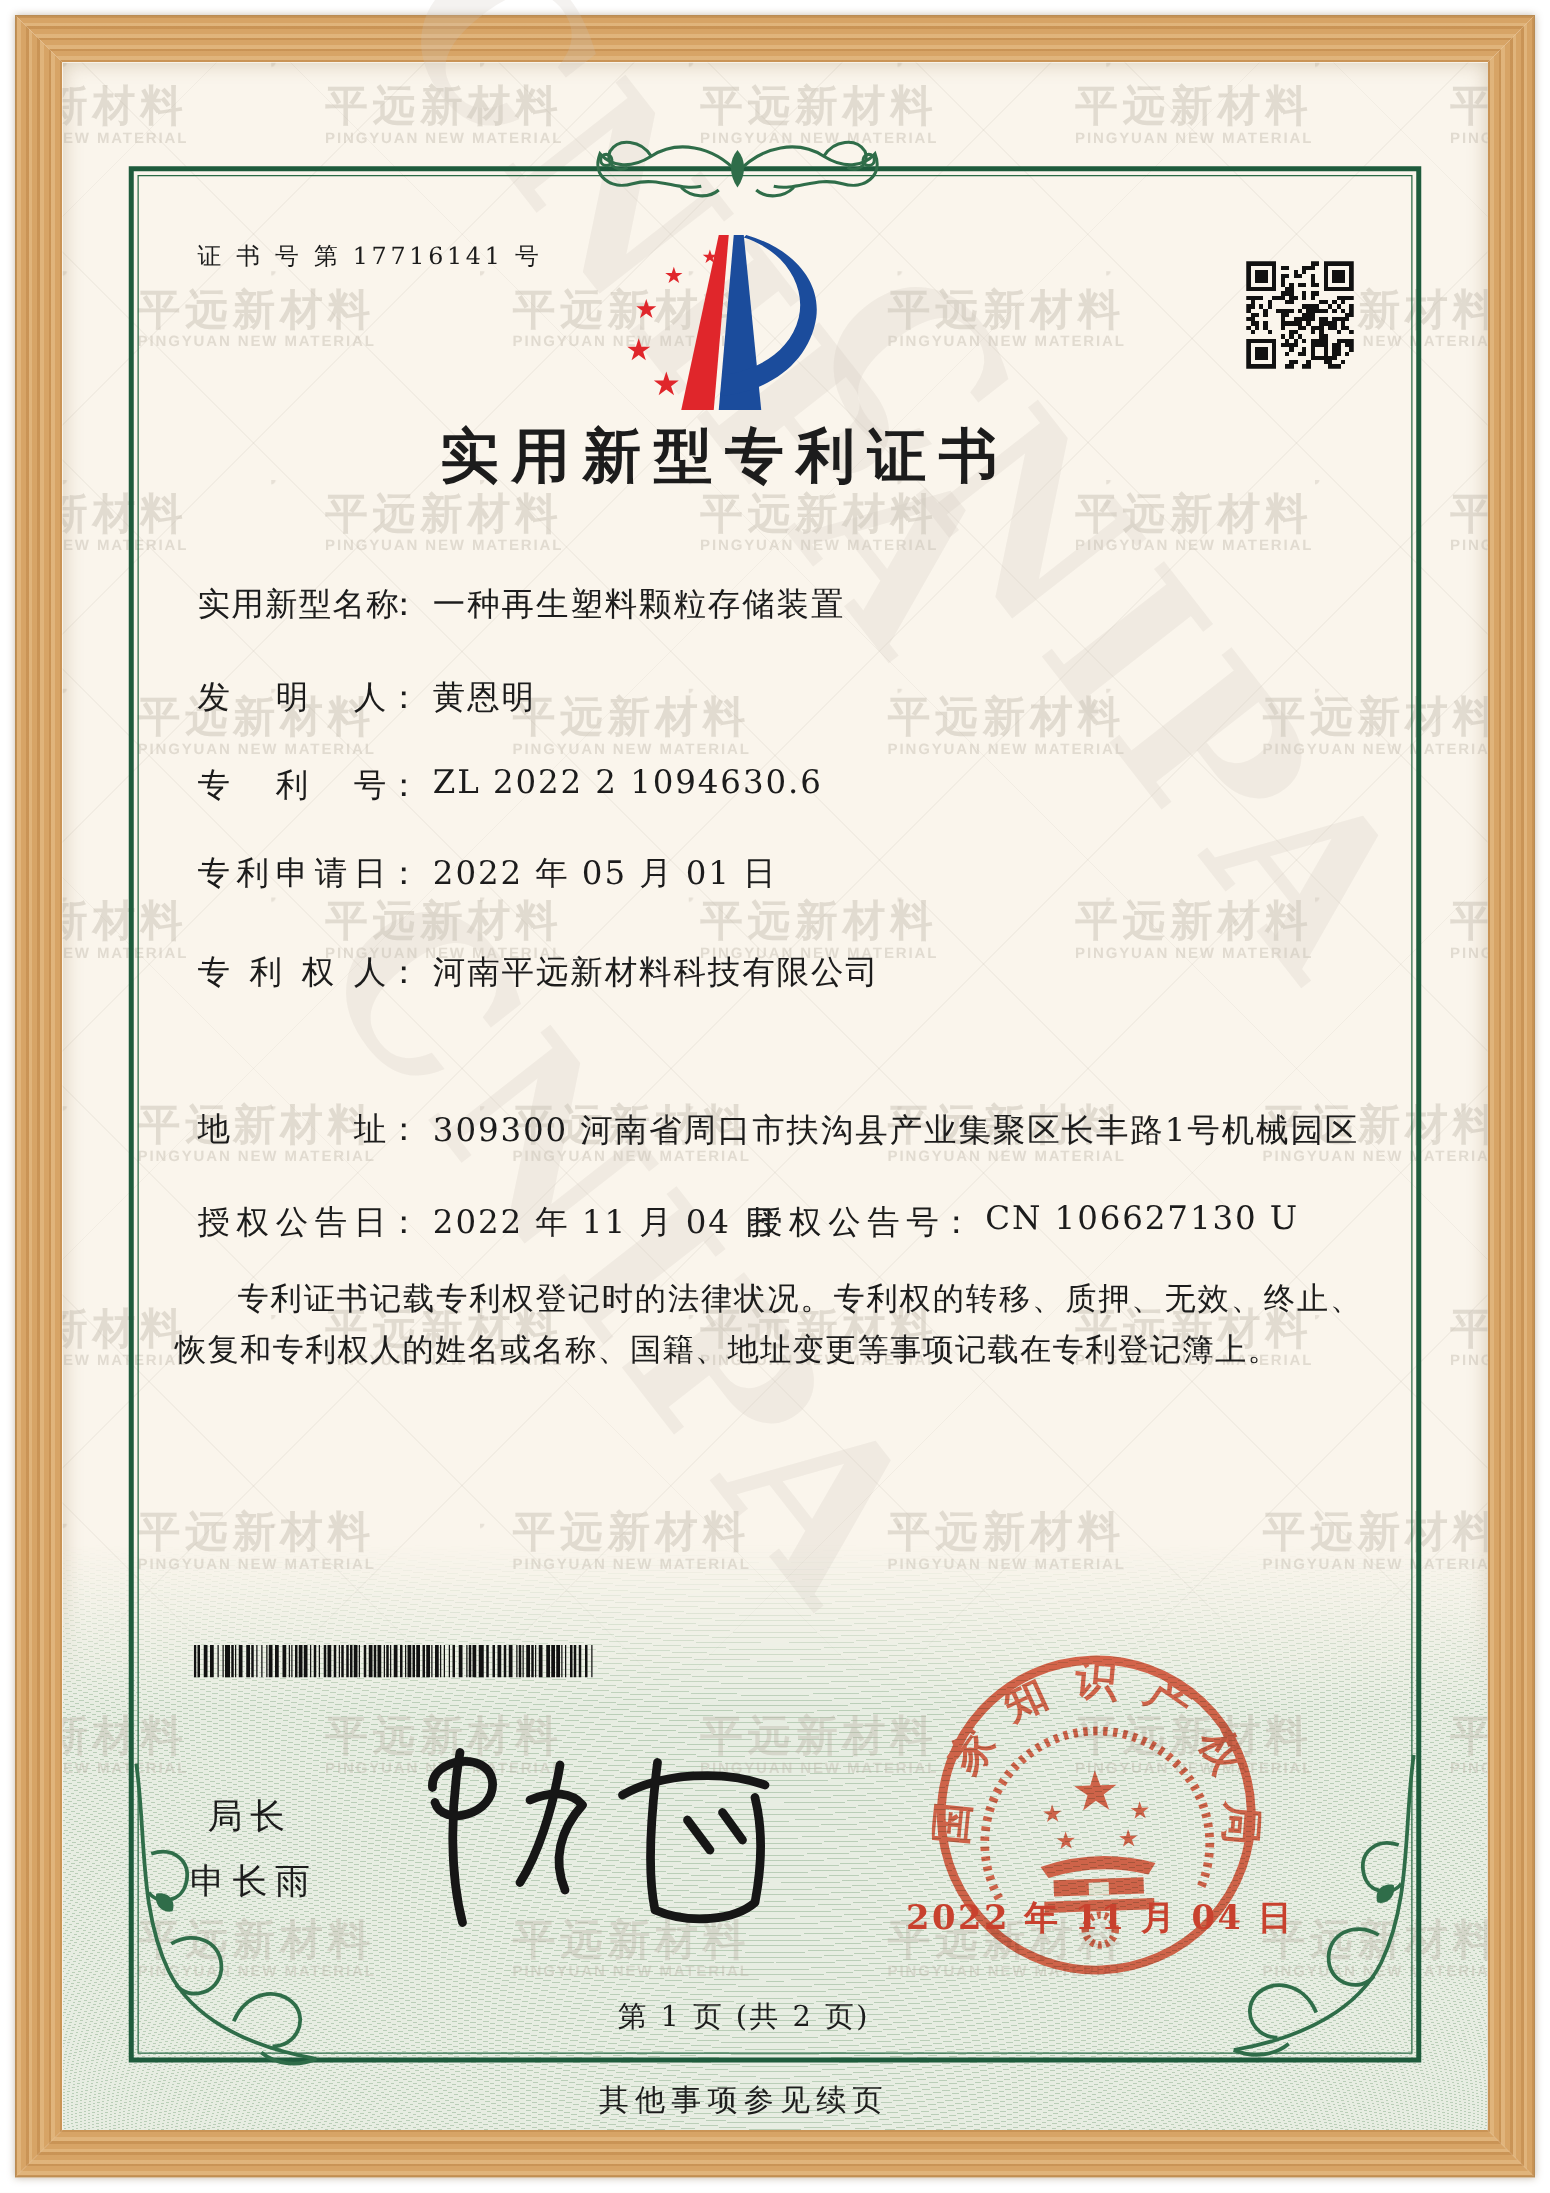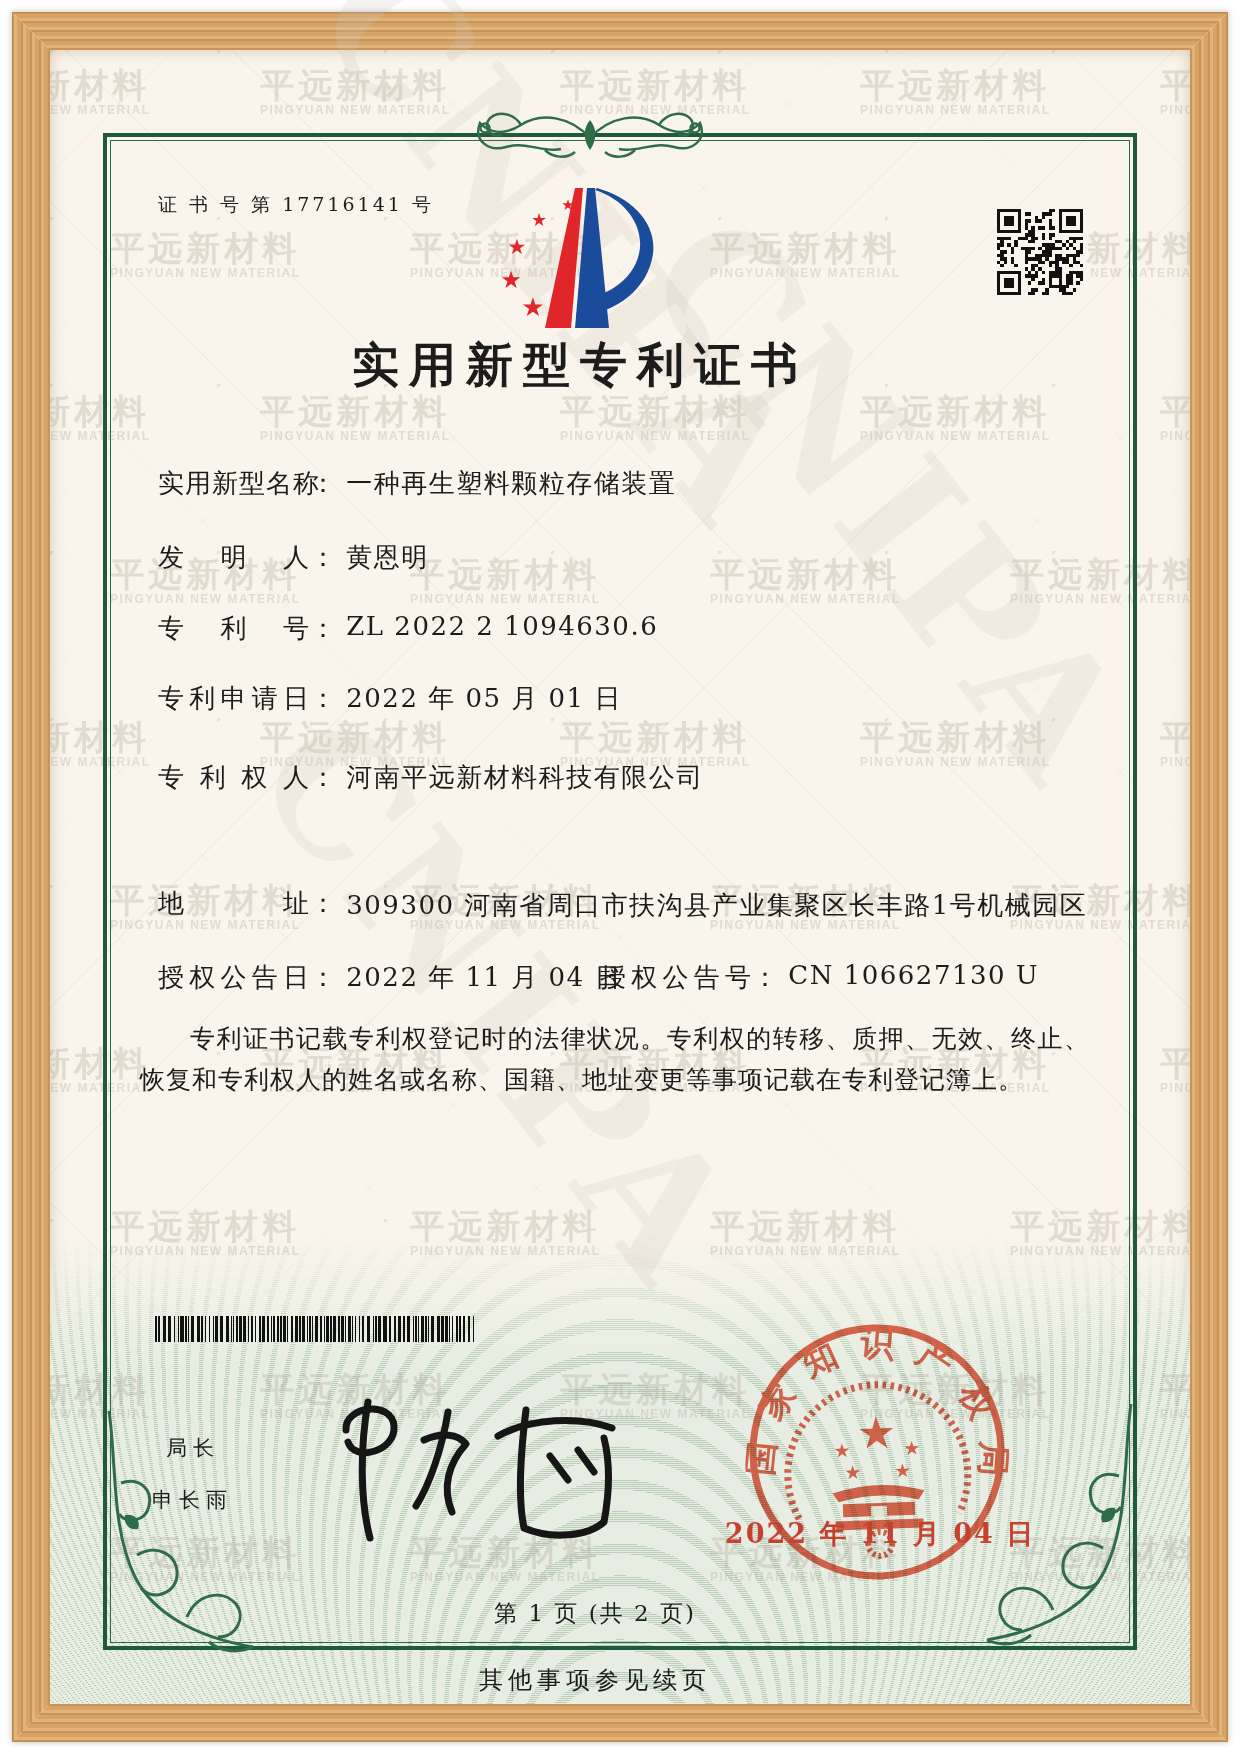--- a/index.html
+++ b/index.html
@@ -44,21 +44,21 @@
   .title{left:40px;width:1080px;top:334px;text-align:center;font-size:47px;font-weight:bold;letter-spacing:10px;}
   
   .field{left:158px;font-size:26px;letter-spacing:1px;}
   .lbl{display:inline-flex;width:152px;justify-content:space-between;vertical-align:top;}
   .colon{vertical-align:top;}
   .val{display:inline-block;vertical-align:top;letter-spacing:1.5px;}
   .val-wrap{width:748px;line-height:38px;}
   .paras{left:140px;top:1018px;width:950px;font-size:25px;line-height:41px;text-align:justify;}
   .paras p{margin:0;text-indent:2em;letter-spacing:1px;}
   
-  .signoff{font-size:21px;letter-spacing:6px;}
+  .signoff{font-size:28px;letter-spacing:6px;}
   .seal-date{left:695px;top:1516px;width:370px;text-align:center;font-size:27px;color:#c8412e;letter-spacing:2px;font-weight:bold;}
   .page-no{left:75px;width:1040px;top:1598px;text-align:center;font-size:23px;letter-spacing:2px;}
   .cont-note{left:75px;width:1040px;top:1664px;text-align:center;font-size:24px;letter-spacing:5px;}
   .seal-wrap{left:745px;top:1320px;width:264px;height:264px;mix-blend-mode:multiply;opacity:.93;transform:rotate(-2deg);}
 </style>
 </head>
 <body>
 
 <div class="wood wood-top grain-h"></div>
 <div class="wood wood-bottom grain-h"></div>

